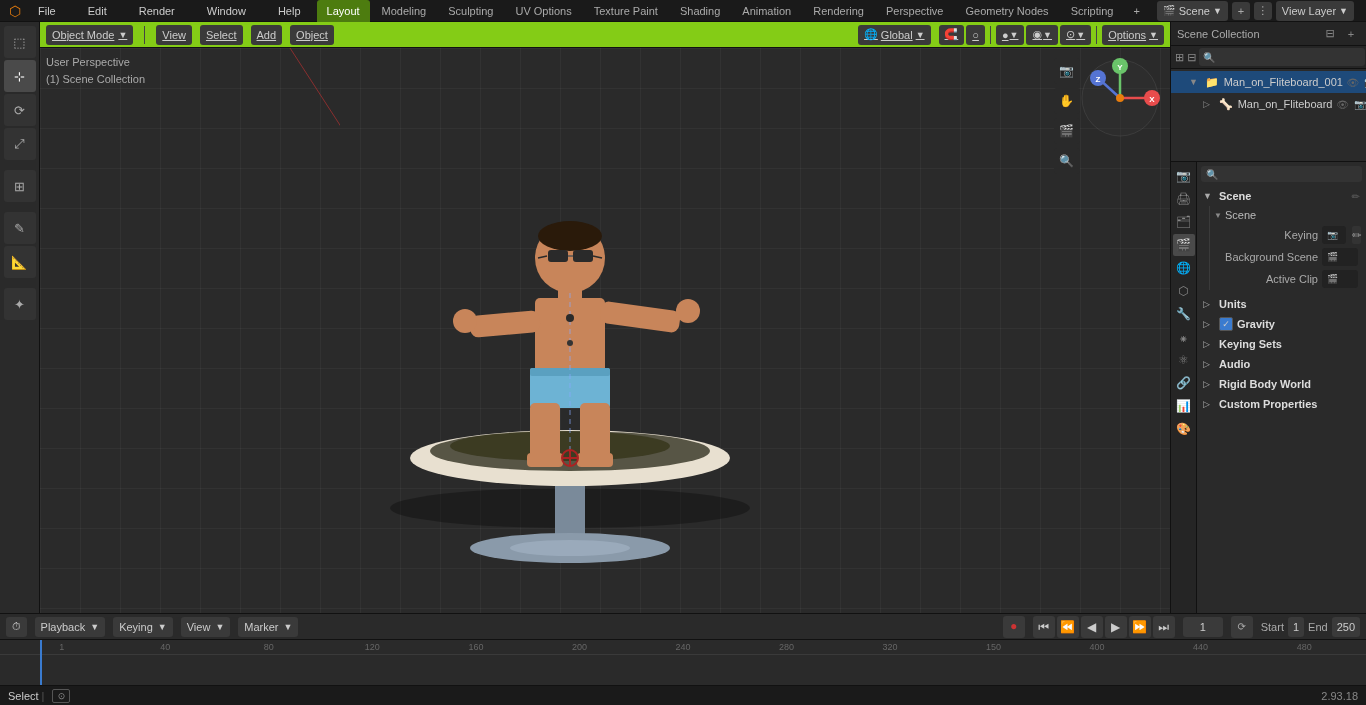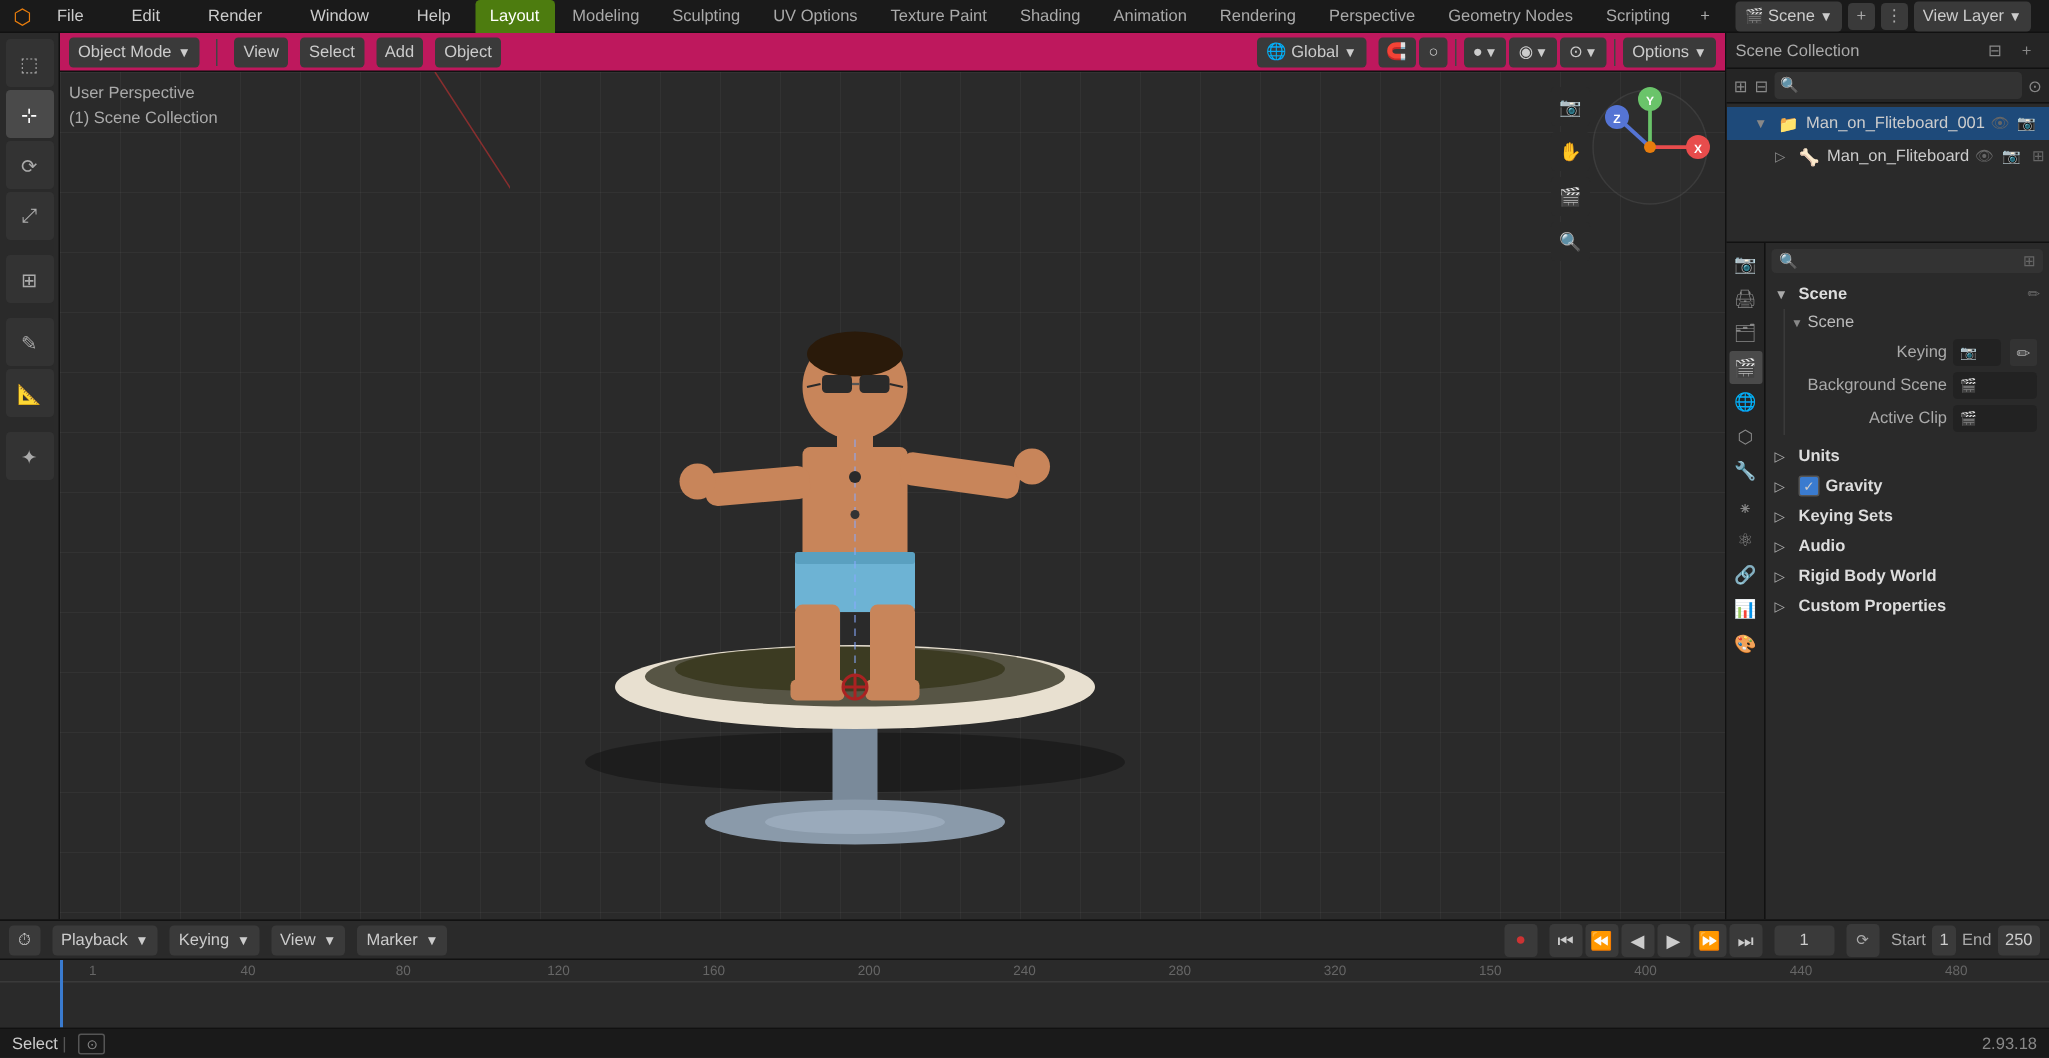--- a/index.html
+++ b/index.html
@@ -112,27 +112,28 @@
       flex: 1;
       display: flex;
       flex-direction: column;
       position: relative;
       overflow: hidden;
     }
 
     
     .viewport-header {
       height: 26px;
-      background: #be185d;
+      background: #84cc16;
       display: flex;
       align-items: center;
       padding: 0 6px;
       gap: 8px;
       border-bottom: 1px solid #111;
       flex-shrink: 0;
+      text-decoration: underline;
     }
     .viewport-header .separator { width: 1px; height: 18px; background: #444; margin: 0 3px; }
     .hdr-btn {
       background: #3a3a3a;
       color: #ccc;
       border-radius: 3px;
       padding: 1px 6px;
       font-size: 11px;
       height: 20px;
       display: flex;
@@ -213,21 +214,21 @@
       display: flex;
       align-items: center;
       justify-content: center;
       color: #aaa;
       cursor: pointer;
       font-size: 12px;
     }
 
     
     .right-panel {
-      width: 216px;
+      width: 196px;
       display: flex;
       flex-direction: column;
       background: #2a2a2a;
       border-left: 1px solid #111;
       flex-shrink: 0;
     }
 
     
     .outliner {
       height: 140px;

